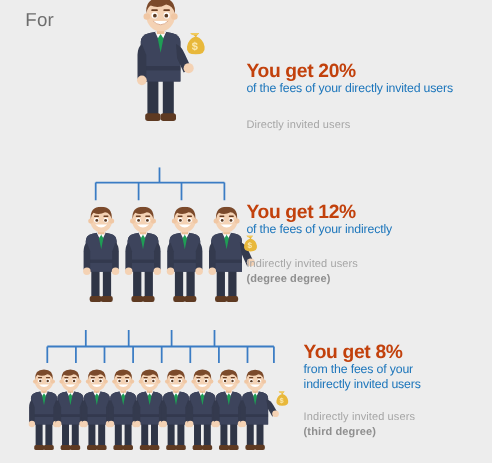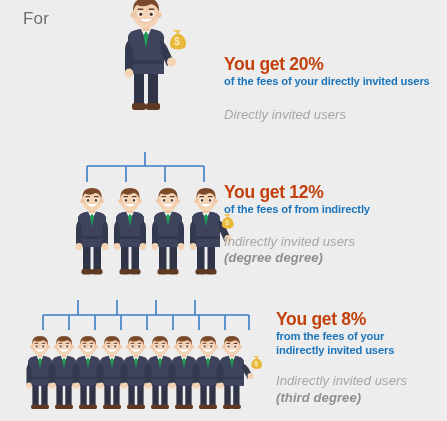--- a/index.html
+++ b/index.html
@@ -13,25 +13,25 @@
   #stage{position:absolute;inset:0;width:447px;height:356px;}
 
   .abs{position:absolute;}
 
   
   .headline{
     font-size:17.5px;font-weight:bold;color:#c2410c;
     letter-spacing:-0.3px;line-height:1.05;white-space:nowrap;
   }
   .subline{
-    font-size:11.2px;font-weight:bold;color:#1b75bb;
+    font-size:11.2px;font-weight:normal;color:#1b75bb;
     line-height:1.18;letter-spacing:-0.15px;
   }
   .caption{
-    font-size:13px;color:#a6a6a6;line-height:1.3;letter-spacing:0.1px;font-style:italic;
+    font-size:10px;color:#a6a6a6;line-height:1.3;letter-spacing:0.1px;
   }
 
   .for-example{
     font-size:17px;color:#6d6d6d;line-height:1.35;letter-spacing:0.2px;
   }
 
   
   .person{position:absolute;}
   .person svg{display:block;}
 
@@ -234,21 +234,21 @@
 
     <svg class="bagsvg" style="left:150px;top:22px;" width="22" height="22" viewBox="0 0 30 30" xmlns="http://www.w3.org/2000/svg">
       <path d="M11 6 l8 0 l-2.6 3.2 q6.6 2.4 7.6 9.2 q1 7 -8 7 q-9 0 -8 -7 q1 -6.8 7.6 -9.2 z" fill="#e8b83b"></path>
       <path d="M11 6 l8 0 l-1.4 1.8 l-5.2 0 z" fill="#f1ca5d"></path>
       <text x="15" y="21" font-family="Liberation Sans, sans-serif" font-size="10" font-weight="bold" fill="#fbe9b0" text-anchor="middle">$</text>
     </svg>
   </div>
 
   <div class="abs" style="left:224px;top:183px;width:218px;">
     <div class="headline">You get 12%</div>
-    <div class="subline" style="margin-top:2px;">of the fees of from indirectly</div>
+    <div class="subline" style="margin-top:2px;">of the fees of your indirectly</div>
     <div class="caption" style="margin-top:17px;">Indirectly invited users</div>
     <div class="caption" style="font-weight:bold;color:#8f8f8f;">(degree degree)</div>
   </div>
 
   <svg class="conn" style="left:36px;top:300px;" width="220" height="32" xmlns="http://www.w3.org/2000/svg">
     <g stroke="#3a7cc4" stroke-width="1.6" fill="none">
       <line x1="42" y1="0" x2="42" y2="15"></line>
       <line x1="81" y1="0" x2="81" y2="15"></line>
       <line x1="120" y1="0" x2="120" y2="15"></line>
       <line x1="159" y1="0" x2="159" y2="15"></line>

